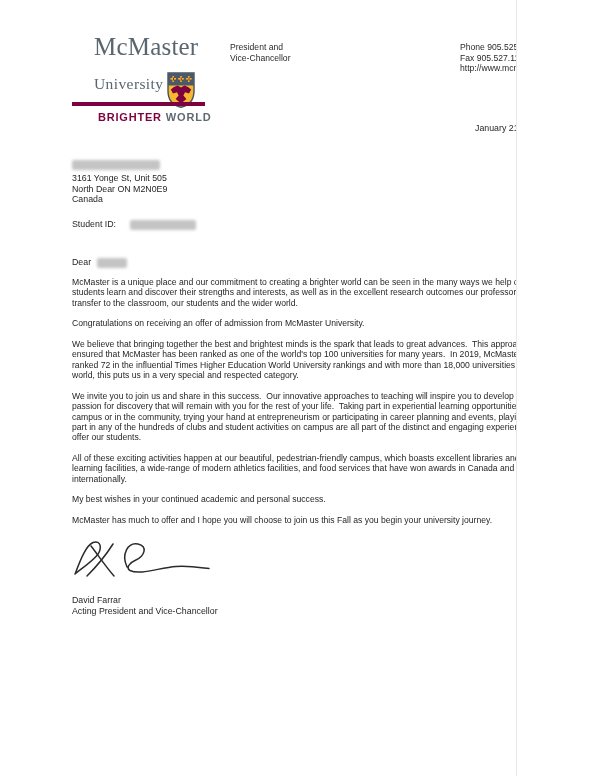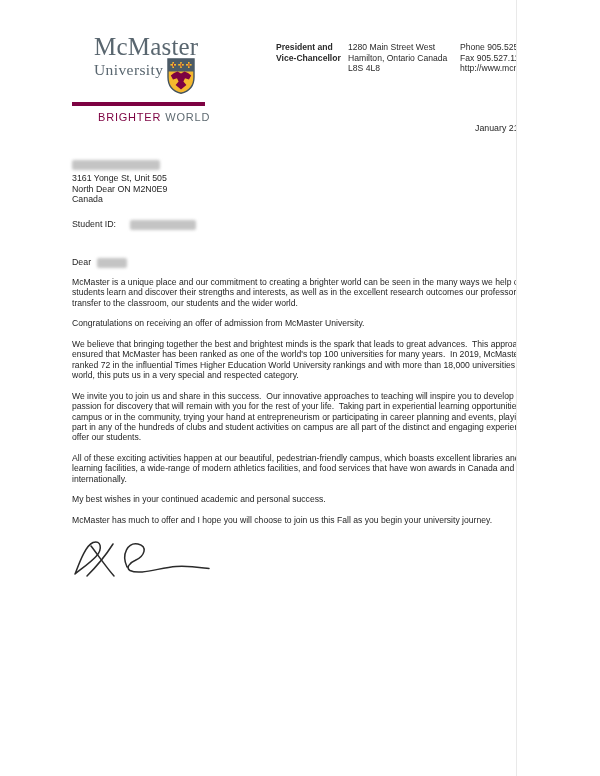--- a/index.html
+++ b/index.html
@@ -4,29 +4,29 @@
 <style>
   html,body{margin:0;padding:0;background:#ffffff;}
   .page{
     position:relative;width:516px;height:776px;background:#ffffff;
     font-family:"Liberation Sans", sans-serif;color:#1f1f1f;overflow:hidden;
     outline:1px solid #e9e9e9;
   }
   
   .logo{position:absolute;left:94px;top:34px;width:130px;}
   .wm1{font-family:"Liberation Serif", serif;font-size:25px;line-height:25px;color:#59666f;letter-spacing:.2px;}
-  .wm-row2{display:flex;align-items:flex-start;margin-top:3px;}
+  .wm-row2{display:flex;align-items:flex-start;margin-top:17px;}
   .wm2{font-family:"Liberation Serif", serif;font-size:15.5px;line-height:16px;color:#59666f;letter-spacing:.4px;}
   .crest{margin-left:4px;margin-top:-4px;}
   .logo-rule{position:absolute;left:72px;top:102px;width:133px;height:3.5px;background:#7d0242;}
-  .tagline{position:absolute;left:98px;top:111px;font-size:11px;font-weight:normal;letter-spacing:.8px;white-space:nowrap;}
+  .tagline{position:absolute;left:98px;top:111px;font-size:11px;font-weight:bold;letter-spacing:.8px;white-space:nowrap;}
   .tag-maroon{color:#7d0242;}
   .tag-gray{color:#5e6a71;margin-left:4px;}
   .hcol{position:absolute;top:42px;font-size:8.6px;line-height:10.6px;color:#2a2a2a;white-space:pre-line;}
-  .hcol.office{left:230px;font-weight:bold;margin-left:46px;}
+  .hcol.office{left:230px;font-weight:normal;}
   .hcol.addr{left:348px;}
   .hcol.contact{left:460px;}
   .date{position:absolute;left:380px;top:123px;width:163px;text-align:right;font-size:8.8px;color:#1f1f1f;}
   
   .redact{background:#c4c4c4;border-radius:2px;filter:blur(1.6px);display:inline-block;}
   .r-name{position:absolute;left:72px;top:160px;width:88px;height:10px;}
   .recip{position:absolute;left:72px;font-size:8.8px;line-height:10.4px;color:#1f1f1f;}
   .l1{top:173px;} .l2{top:183.5px;} .l3{top:194px;}
   .sid{position:absolute;left:72px;top:219px;font-size:8.8px;color:#1f1f1f;}
   .r-sid{position:absolute;left:130px;top:220px;width:66px;height:10px;}
@@ -70,23 +70,20 @@
       </span>
     </div>
   </div>
   <div class="logo-rule"></div>
   <div class="tagline">
     <span class="tag-maroon">BRIGHTER</span><span class="tag-gray">WORLD</span>
   </div>
 
   <div class="hcol office">President and
 Vice-Chancellor</div>
-  <div class="hcol addr">1280 Main Street West
-Hamilton, Ontario Canada
-L8S 4L8</div>
   <div class="hcol contact">Phone 905.525.4600
 Fax 905.527.1105
 http://www.mcmaster.ca</div>
 
   <div class="date">January 21, 2020</div>
 
   <span class="redact r-name"></span>
   <div class="recip l1">3161 Yonge St, Unit 505</div>
   <div class="recip l2">North Dear ON M2N0E9</div>
   <div class="recip l3">Canada</div>
@@ -111,14 +108,18 @@
     <svg width="150" height="46" viewBox="0 0 150 46">
       <g fill="none" stroke="#2b2b2b" stroke-width="1.5" stroke-linecap="round" stroke-linejoin="round">
         <path d="M7,37 C11,27 17,9 25,5.5 C33,2.5 35,12 28,19.5 C22,26 13,32 7,37 Z"></path>
         <path d="M23,9 C30,18 38,30 46,39"></path>
         <path d="M45,7 C38,18 29,29 19,39"></path>
         <path d="M59,30 C53,17 60,5 70,7 C80,9 77,19 67,23.5 C61,26 58,31 62,33.5 C72,38.5 92,30.5 108,29.5 C122,28.7 132,30.5 141,31.5"></path>
       </g>
     </svg>
   </div>
 
+  <div class="closing">
+    <div>David Farrar</div>
+    <div>Acting President and Vice-Chancellor</div>
+  </div>
 
 </div>
 
 </body></html>

